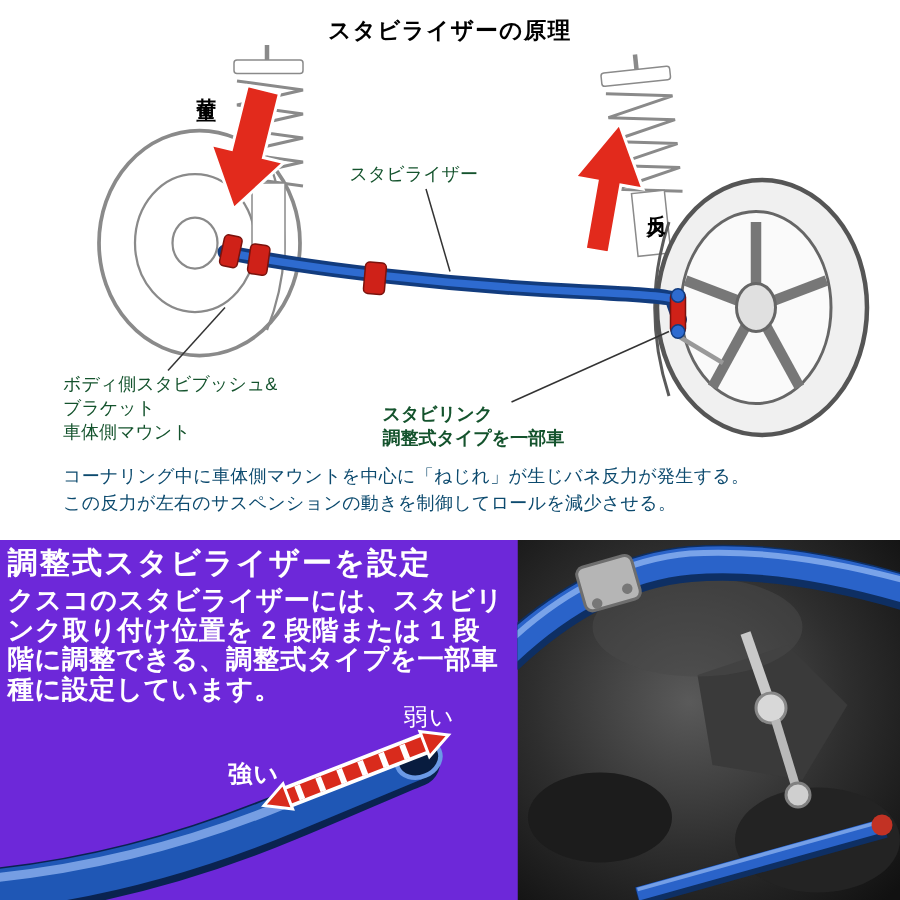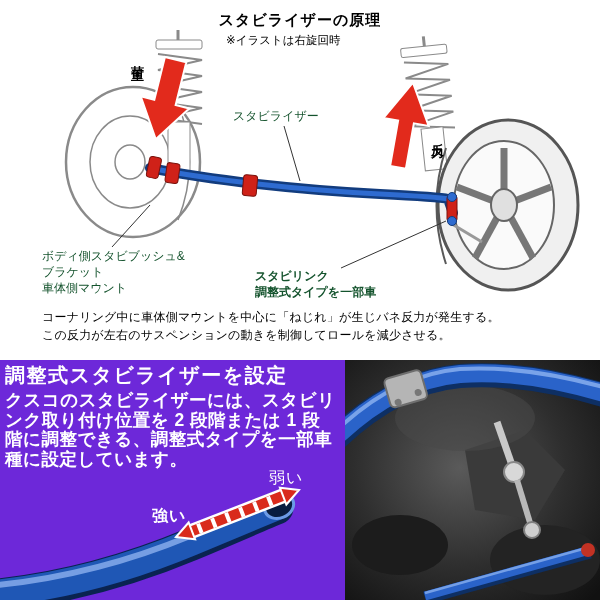--- a/index.html
+++ b/index.html
@@ -12,21 +12,21 @@
   .top-section svg{position:absolute;left:0;top:0}
   .t-title{position:absolute;left:0;top:11px;width:600px;text-align:center;font-size:15px;font-weight:bold;color:#000;letter-spacing:1px}
   .t-note{position:absolute;left:226px;top:33px;font-size:11.5px;color:#000}
   .lbl{position:absolute;font-size:12px;color:#14532d}
   .lbl-stab{left:233px;top:108px}
   .lbl-v{position:absolute;writing-mode:vertical-rl;text-orientation:upright;font-size:13px;font-weight:bold;color:#000;letter-spacing:3px}
   .lbl-load{left:128px;top:54px}
   .lbl-react{left:428px;top:132px}
   .lbl-body{left:42px;top:248px;font-weight:normal;line-height:16px;white-space:pre-line}
   .lbl-link{left:255px;top:268px;font-weight:bold;line-height:16px;white-space:pre-line}
-  .desc{position:absolute;left:42px;font-size:12px;color:#000000;letter-spacing:0.2px}
+  .desc{position:absolute;left:42px;font-size:12px;color:#0c4a6e;letter-spacing:0.2px}
   .d1{top:309px}.d2{top:327px}
 
   
   .bottom-section{position:absolute;left:0;top:360px;width:600px;height:240px;background:#6d28d9}
   .b-title{position:absolute;left:5px;top:2px;font-size:20px;font-weight:bold;color:#fff;letter-spacing:1.5px}
   .b-body{position:absolute;left:5px;top:31px;width:348px;font-size:17.5px;line-height:19.5px;font-weight:600;color:#fff;white-space:pre-line;letter-spacing:0.5px}
   .bar-illust{position:absolute;left:0;top:100px}
   .lbl-strong{position:absolute;left:152px;top:146px;font-size:16px;font-weight:bold;color:#fff;letter-spacing:1px}
   .lbl-weak{position:absolute;left:269px;top:108px;font-size:16px;font-weight:normal;color:#fff;letter-spacing:1px}
   .photo{position:absolute;left:345px;top:0}
@@ -102,21 +102,20 @@
       </g>
 
       <g stroke="#333333" stroke-width="1" fill="none">
         <path d="M284 126 L300 181"></path>
         <path d="M112 247 L150 205"></path>
         <path d="M341 268 L446 221"></path>
       </g>
     </svg>
 
     <div class="t-title">スタビライザーの原理</div>
-    <div class="t-note">※イラストは右旋回時</div>
     <div class="lbl lbl-stab">スタビライザー</div>
     <div class="lbl-v lbl-load">荷重</div>
     <div class="lbl-v lbl-react">反力</div>
     <div class="lbl lbl-body">ボディ側スタビブッシュ&amp;
 ブラケット
 車体側マウント</div>
     <div class="lbl lbl-link">スタビリンク
 調整式タイプを一部車</div>
     <div class="desc d1">コーナリング中に車体側マウントを中心に「ねじれ」が生じバネ反力が発生する。</div>
     <div class="desc d2">この反力が左右のサスペンションの動きを制御してロールを減少させる。</div>

